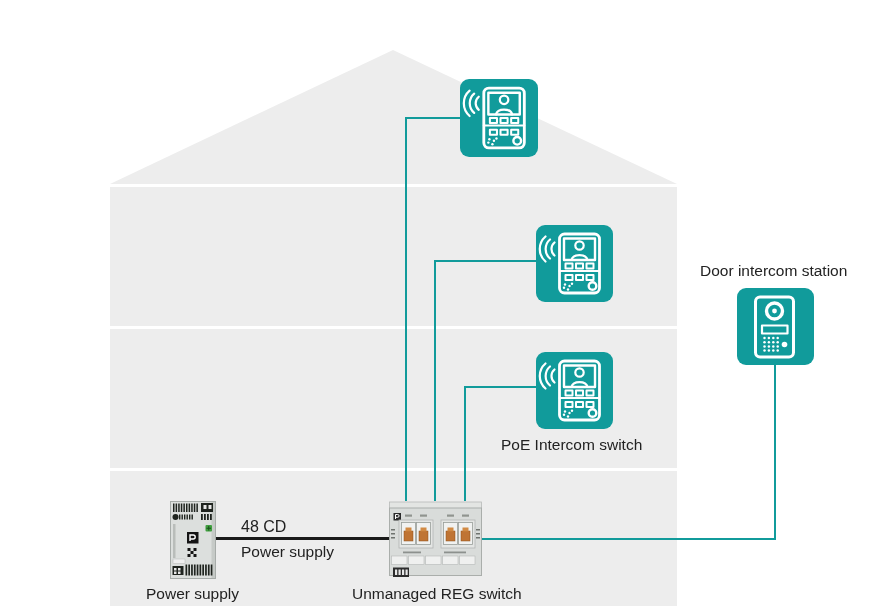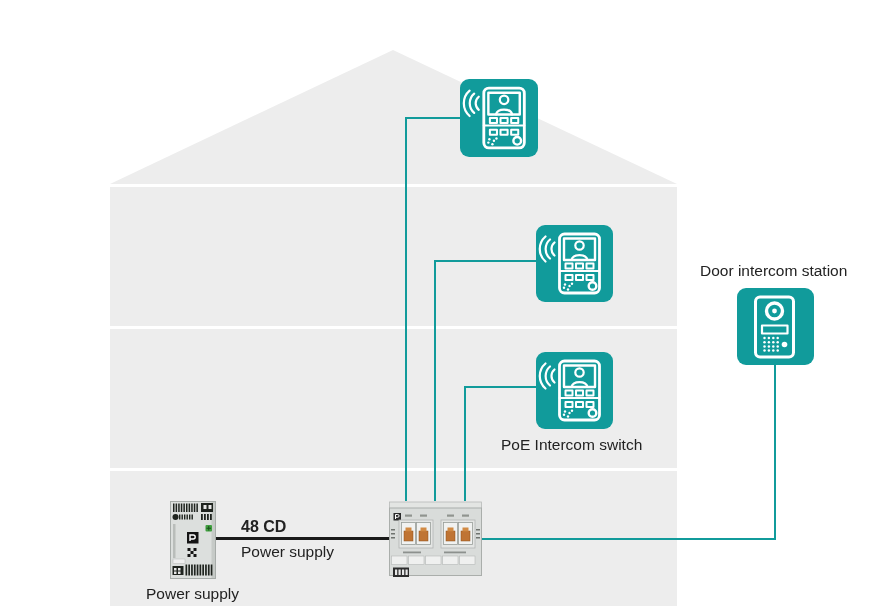--- a/index.html
+++ b/index.html
@@ -271,17 +271,18 @@
       <rect x="4" y="66.5" width="16" height="9.5" fill="#2c2c2c"></rect>
       <rect x="6" y="68.5" width="2.2" height="5.5" fill="#e8e8e8"></rect>
         <rect x="9.5" y="68.5" width="2.2" height="5.5" fill="#e8e8e8"></rect>
       <rect x="13" y="68.5" width="2.2" height="5.5" fill="#e8e8e8"></rect>
         <rect x="16.5" y="68.5" width="2.2" height="5.5" fill="#e8e8e8"></rect>
     </g>
   </svg>
 
   <div class="lbl" style="left:700px; top:226px;">Door intercom station</div>
   <div class="lbl" style="left:501px; top:400px;">PoE Intercom switch</div>
-  <div class="lbl lbl-voltage" style="left:241px; top:481px;font-weight:bold;">48 CD</div>
+  <div class="lbl lbl-voltage" style="left:241px; top:481px;">48 CD</div>
   <div class="lbl" style="left:241px; top:507px;">Power supply</div>
   <div class="lbl" style="left:146px; top:549px;">Power supply</div>
+  <div class="lbl" style="left:352px; top:549px;">Unmanaged REG switch</div>
 
 </div>
 
 </body></html>

